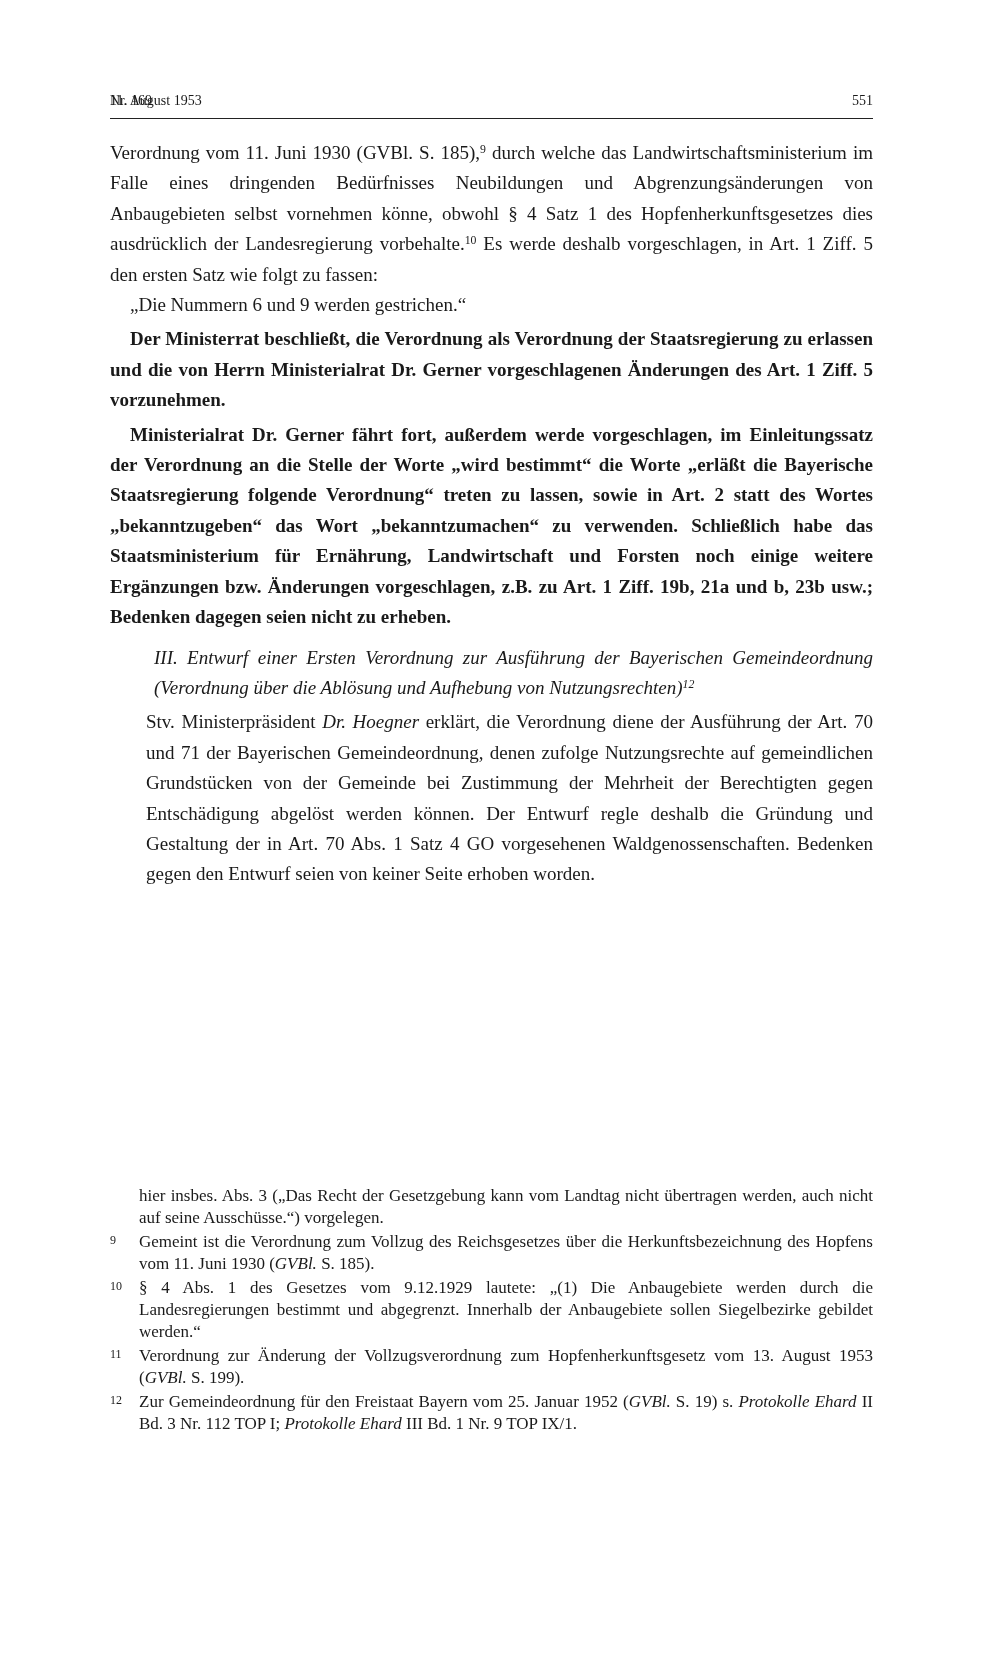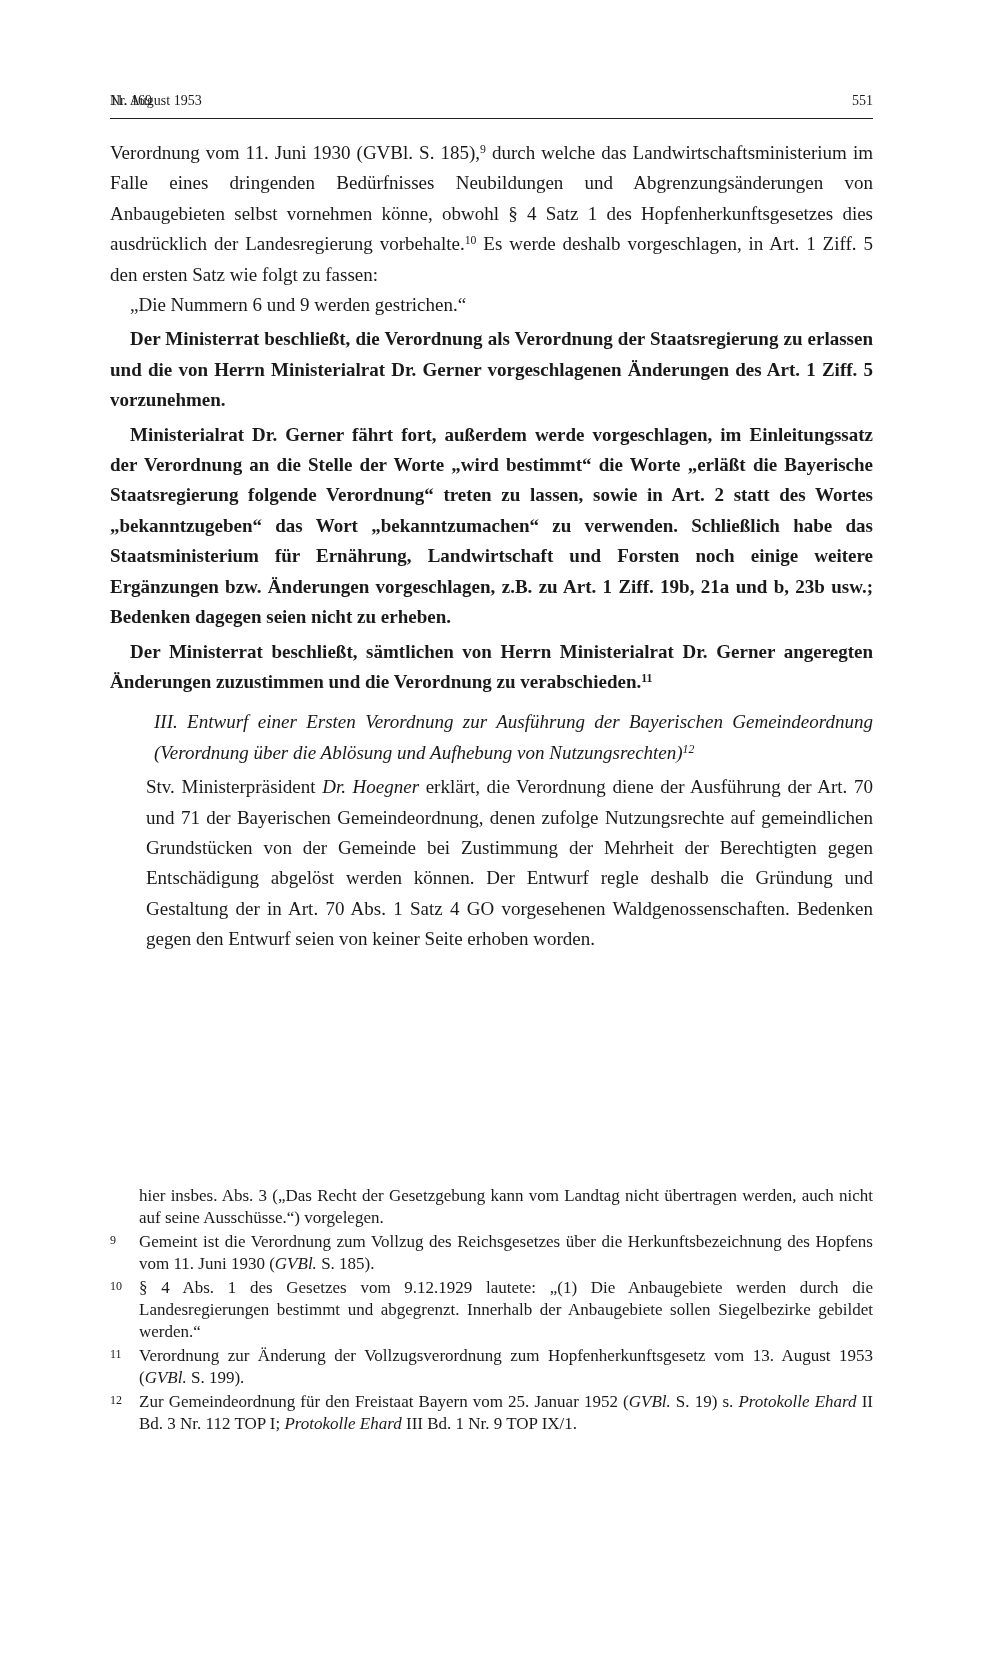--- a/index.html
+++ b/index.html
@@ -44,21 +44,20 @@
 
   <div class="body">
     <p><span>Verordnung vom 11. Juni 1930 (GVBl. S. 185),</span><sup>9</sup><span> durch welche das Landwirtschaftsministerium im Falle eines dringenden Bedürfnisses Neubildungen und Abgrenzungsänderungen von Anbaugebieten selbst vornehmen könne, obwohl § 4 Satz 1 des Hopfenherkunftsgesetzes dies ausdrücklich der Landesregierung vorbehalte.</span><sup>10</sup><span> Es werde deshalb vorgeschlagen, in Art. 1 Ziff. 5 den ersten Satz wie folgt zu fassen:</span></p>
 
     <p class="indent">„Die Nummern 6 und 9 werden gestrichen.“</p>
 
     <p class="indent gap">Der Ministerrat beschließt, die Verordnung als Verordnung der Staatsregierung zu erlassen und die von Herrn Ministerialrat Dr. Gerner vorgeschlagenen Änderungen des Art. 1 Ziff. 5 vorzunehmen.</p>
 
     <p class="indent gap">Ministerialrat Dr. Gerner fährt fort, außerdem werde vorgeschlagen, im Einleitungssatz der Verordnung an die Stelle der Worte „wird bestimmt“ die Worte „erläßt die Bayerische Staatsregierung folgende Verordnung“ treten zu lassen, sowie in Art. 2 statt des Wortes „bekanntzugeben“ das Wort „bekanntzumachen“ zu verwenden. Schließlich habe das Staatsministerium für Ernährung, Landwirtschaft und Forsten noch einige weitere Ergänzungen bzw. Änderungen vorgeschlagen, z.B. zu Art. 1 Ziff. 19b, 21a und b, 23b usw.; Bedenken dagegen seien nicht zu erheben.</p>
 
-    <p class="indent gap"><span>Der Ministerrat beschließt, sämtlichen von Herrn Ministerialrat Dr. Gerner angeregten Änderungen zuzustimmen und die Verordnung zu verabschieden.</span><sup>11</sup></p>
 
     <p class="heading"><span>III. Entwurf einer Ersten Verordnung zur Ausführung der Bayerischen Gemeindeordnung (Verordnung über die Ablösung und Aufhebung von Nutzungsrechten)</span><sup>12</sup></p>
 
     <p class="heading-gap"><span>Stv. Ministerpräsident </span><em>Dr. Hoegner</em><span> erklärt, die Verordnung diene der Ausführung der Art. 70 und 71 der Bayerischen Gemeindeordnung, denen zufolge Nutzungsrechte auf gemeindlichen Grundstücken von der Gemeinde bei Zustimmung der Mehrheit der Berechtigten gegen Entschädigung abgelöst werden können. Der Entwurf regle deshalb die Gründung und Gestaltung der in Art. 70 Abs. 1 Satz 4 GO vorgesehenen Waldgenossenschaften. Bedenken gegen den Entwurf seien von keiner Seite erhoben worden.</span></p>
   </div>
 
   <div class="footnotes">
     <div class="fn cont">hier insbes. Abs. 3 („Das Recht der Gesetzgebung kann vom Landtag nicht übertragen werden, auch nicht auf seine Ausschüsse.“) vorgelegen.</div>
 
     <div class="fn">

